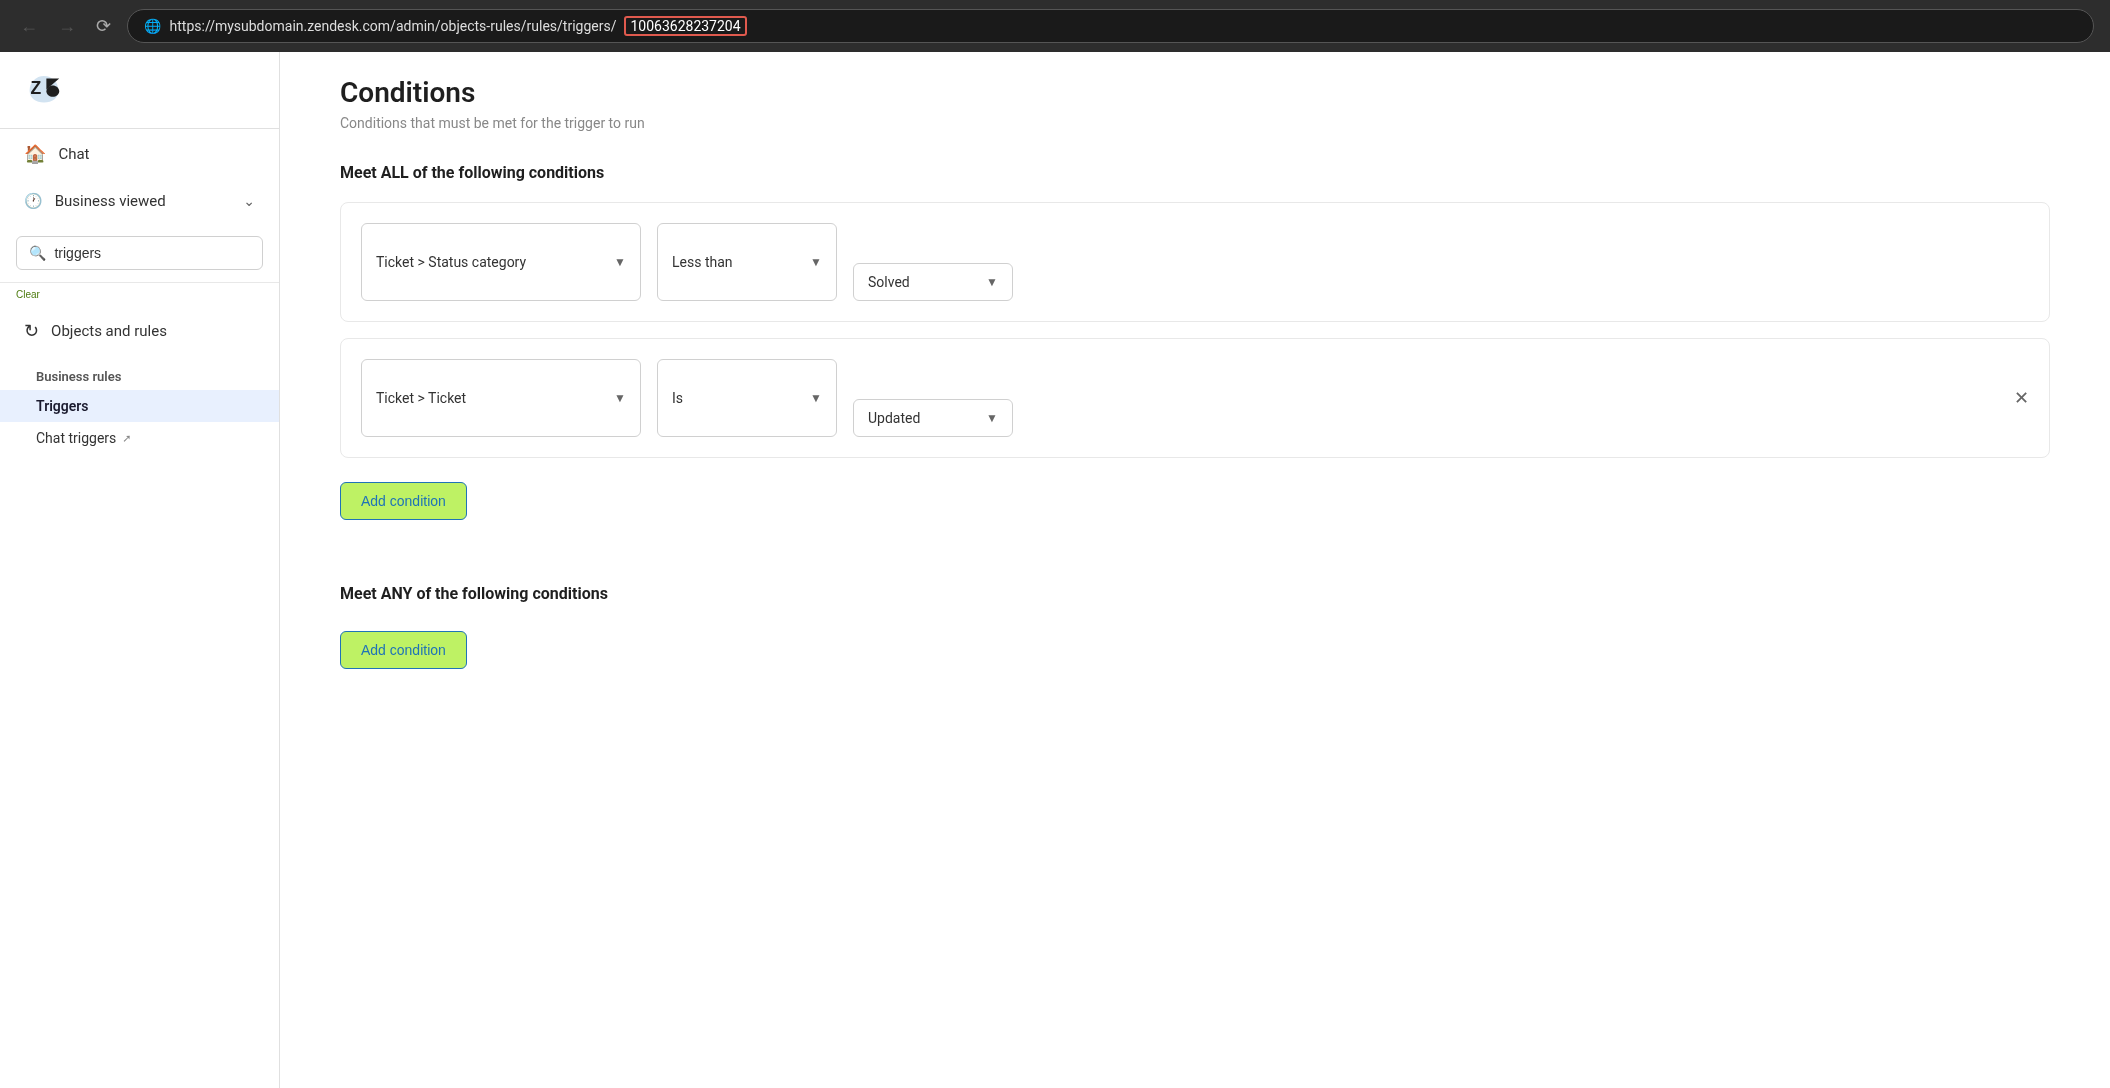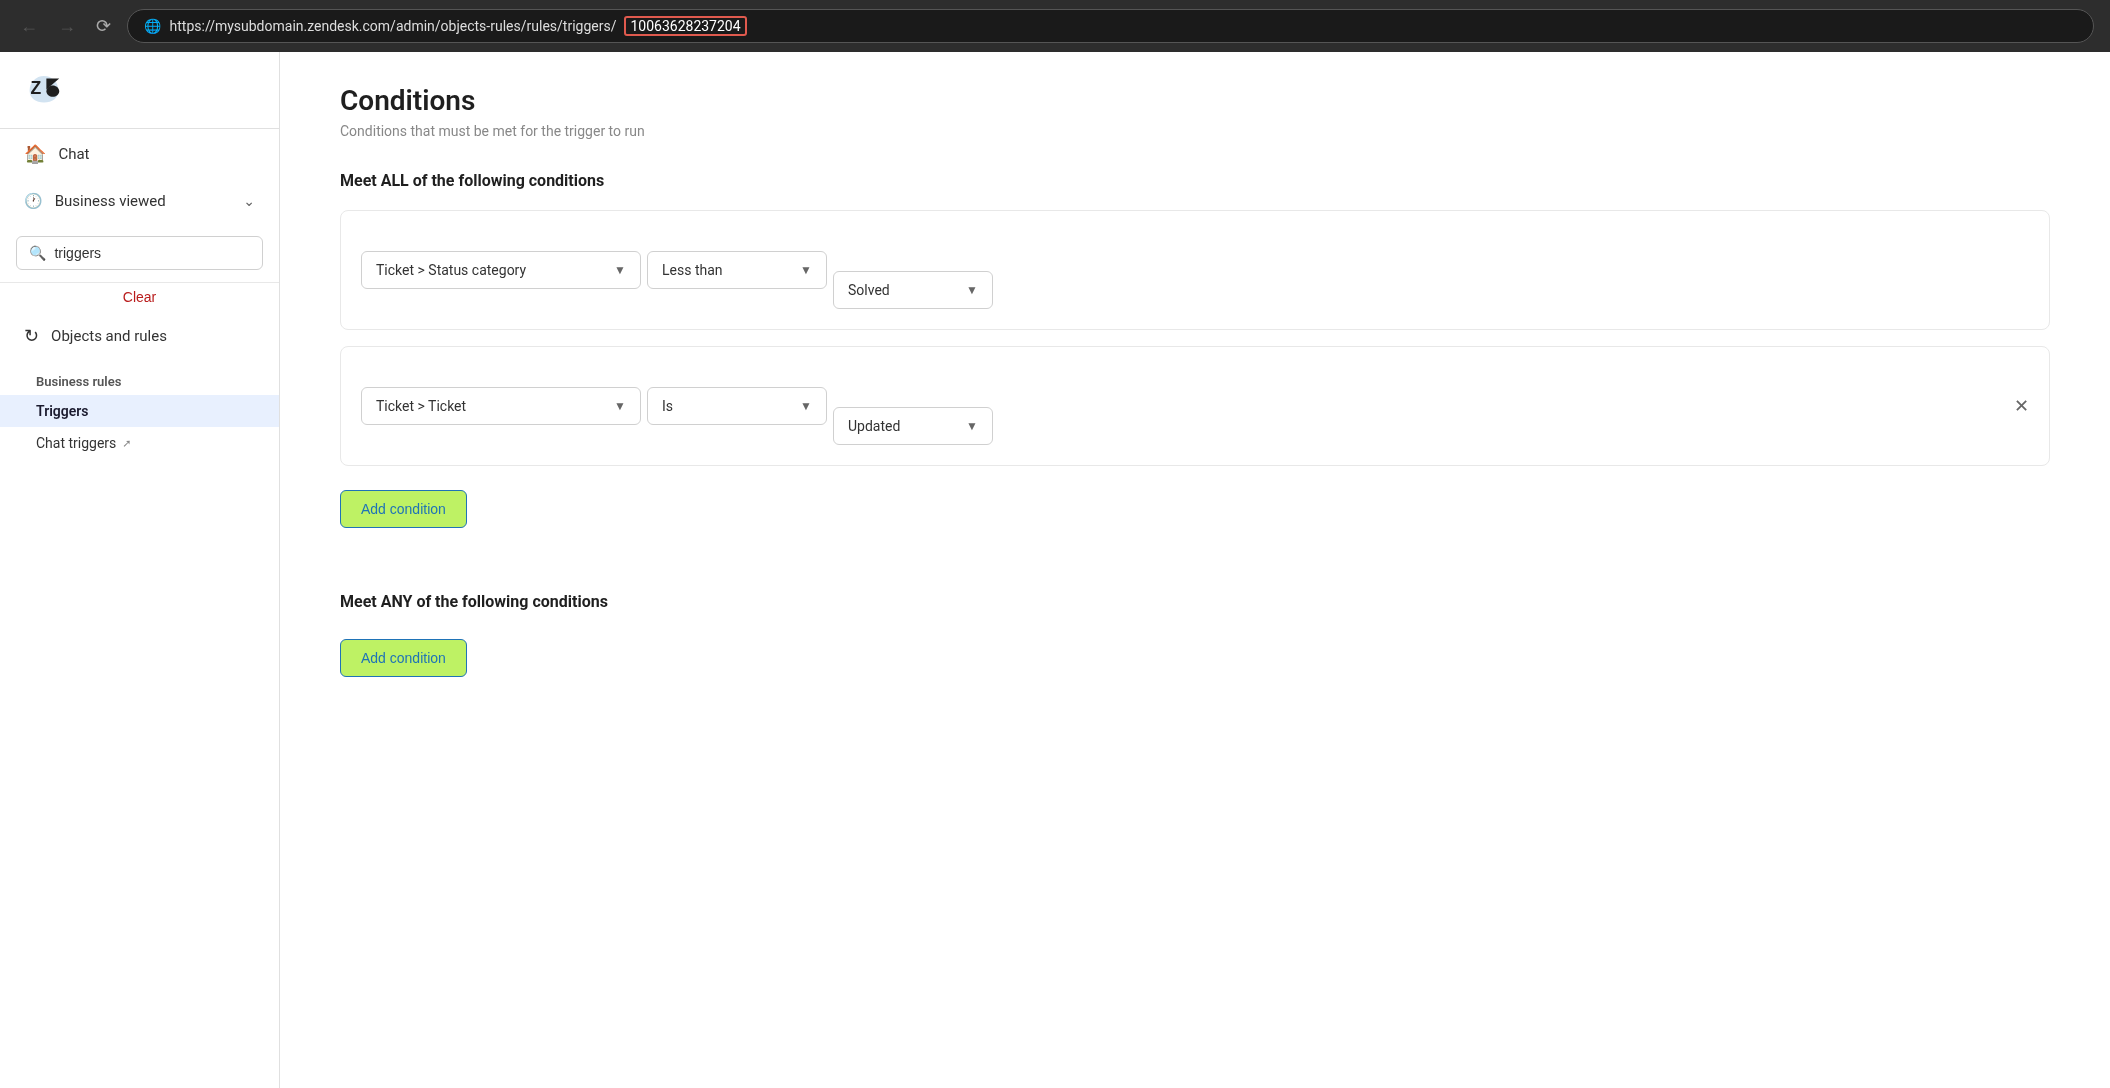--- a/index.html
+++ b/index.html
@@ -117,24 +117,24 @@
       outline: none;
       font-size: 14px;
       color: #333;
       width: 100%;
       background: transparent;
     }
     .search-icon-span { color: #888; font-size: 14px; }
 
     .clear-btn {
       display: block;
-      text-align: center;
+      text-align: left;
       padding: 6px 16px;
-      color: #b91c1c;
-      font-size: 14px;
+      color: #4d7c0f;
+      font-size: 10px;
       cursor: pointer;
       background: none;
       border: none;
       width: 100%;
     }
 
     .sidebar-sub-section {
       padding: 8px 0;
     }
     .sidebar-sub-label {
@@ -157,21 +157,21 @@
       font-weight: 600;
       color: #1a1a2e;
     }
     .external-link-icon { font-size: 11px; color: #888; }
 
     
     .main-content {
       flex: 1;
       overflow-y: auto;
       background: #fff;
-      padding: 32px 60px;
+      padding: 24px 60px;
     }
 
     .page-title {
       font-size: 28px;
       font-weight: 600;
       color: #1f1f1f;
       margin-bottom: 6px;
     }
     .page-subtitle {
       font-size: 14px;
@@ -181,22 +181,21 @@
 
     .section-title {
       font-size: 16px;
       font-weight: 700;
       color: #1f1f1f;
       margin-bottom: 20px;
     }
 
     .condition-row {
       display: flex;
-      align-items: center;
-      gap: 6px;
+      gap: 16px;
       margin-bottom: 16px;
       padding: 20px;
       background: #fff;
       border: 1px solid #e8e8e8;
       border-radius: 8px;
       position: relative;
     }
     .condition-row.has-close { padding-right: 48px; }
 
     .condition-select {

